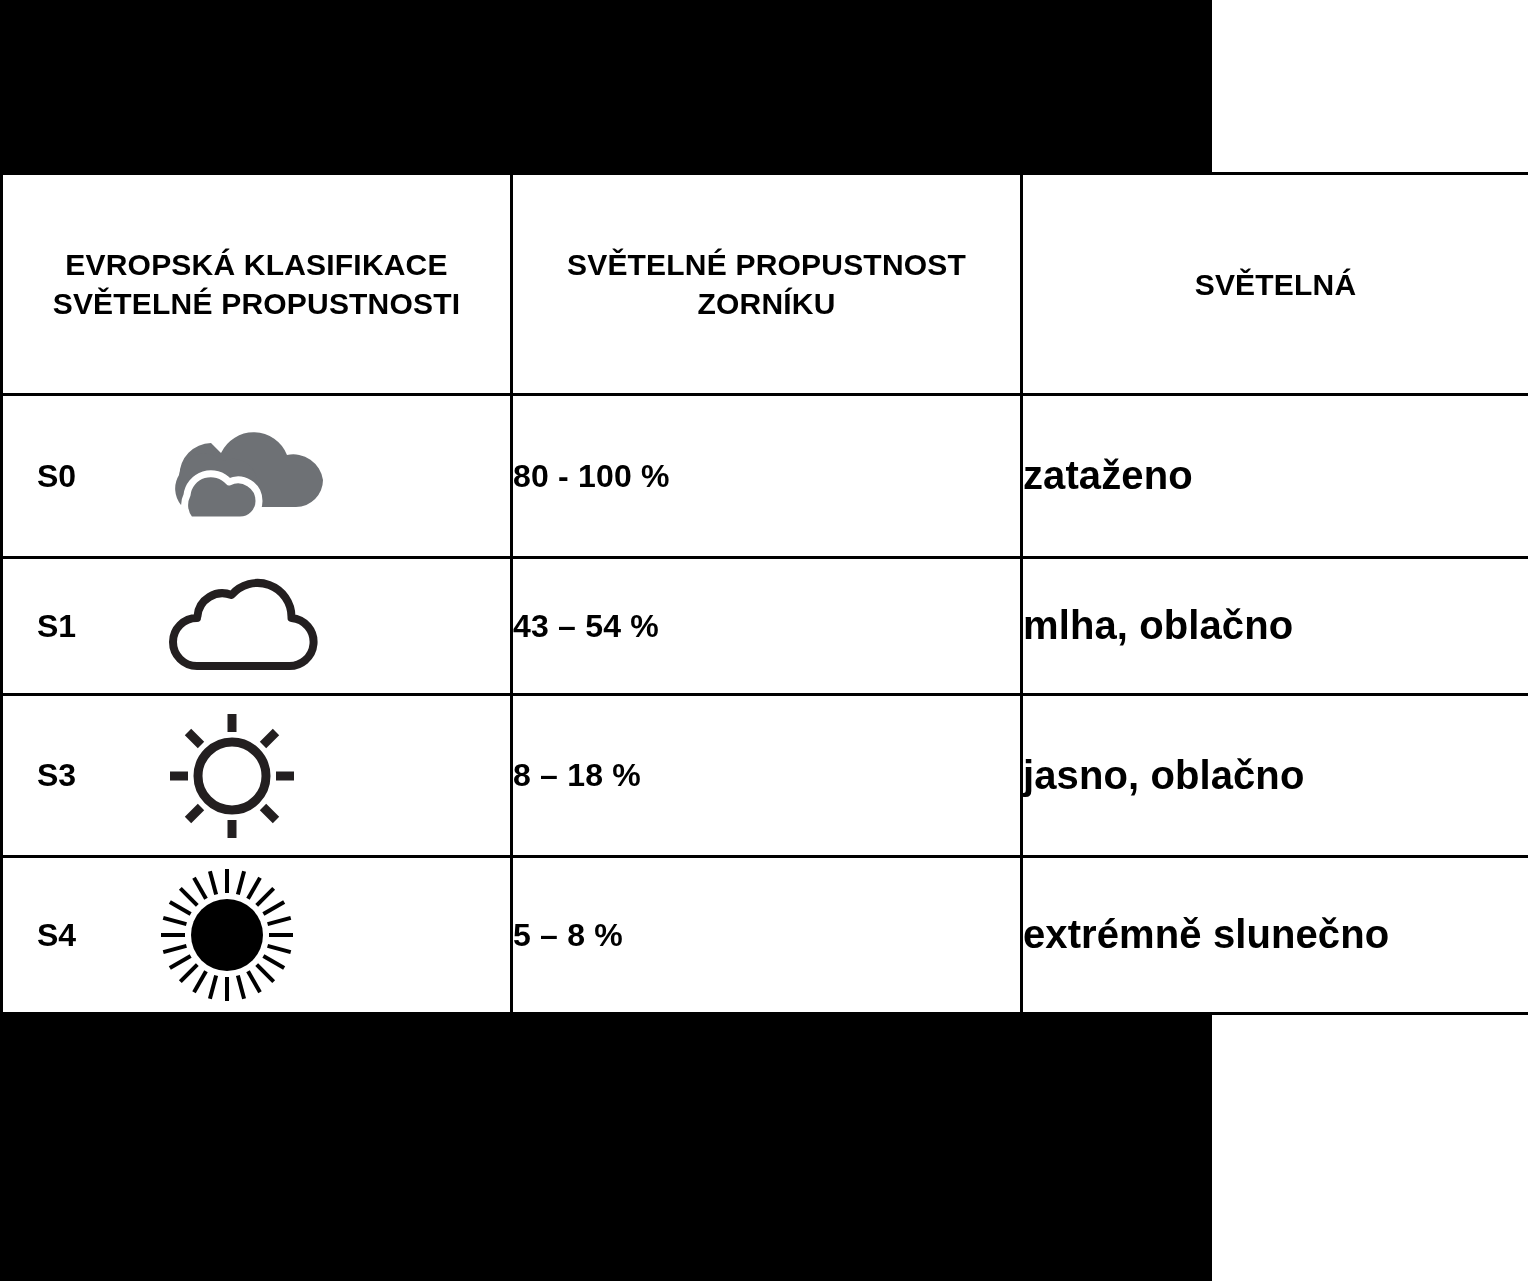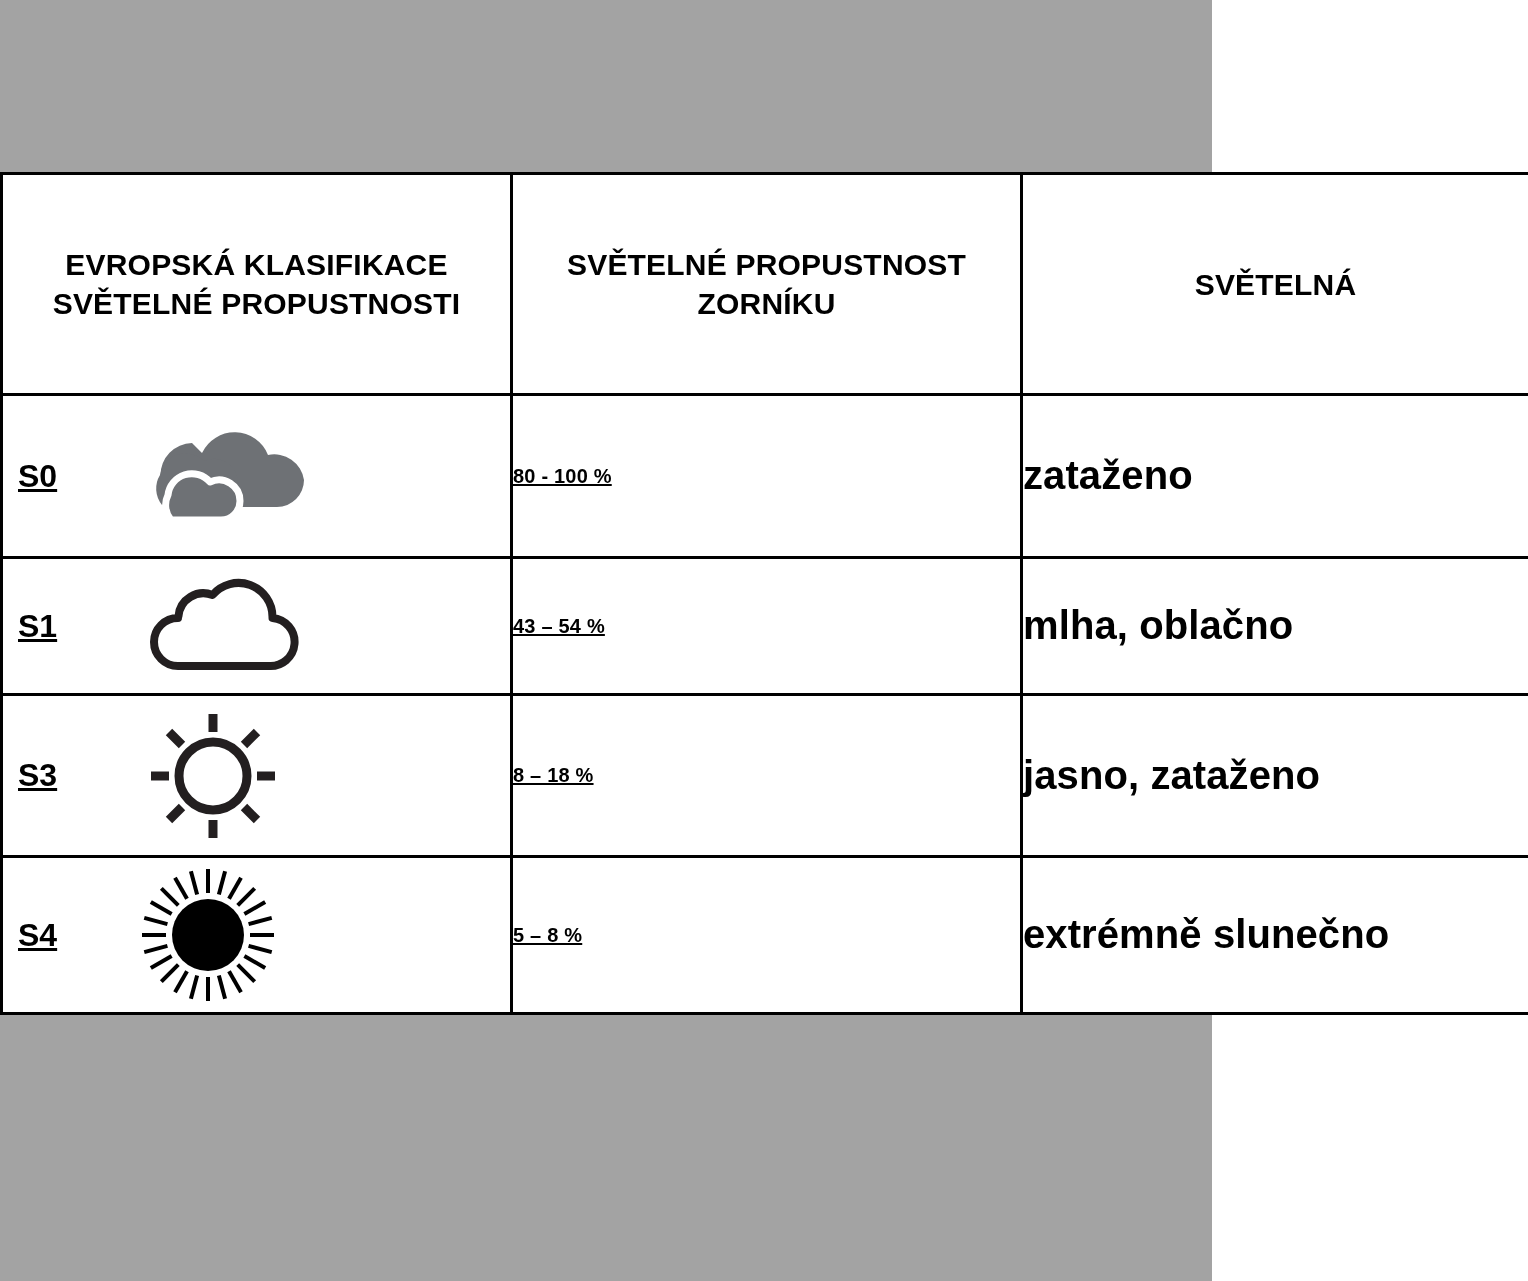--- a/index.html
+++ b/index.html
@@ -13,21 +13,21 @@
     height: 1281px;
     font-family: "Liberation Sans", sans-serif;
     color: #000000;
     overflow: hidden;
   }
 
   .page {
     position: relative;
     width: 1212px;
     height: 1281px;
-    background: #a3a3a3;
+    background: #000000;
   }
 
   
   .lt-table {
     position: absolute;
     left: 0px;
     top: 172px;
     width: 1528px;
     border-collapse: collapse;
     table-layout: fixed;
@@ -69,47 +69,45 @@
   .r4 td { height: 154px; }
 
   
   .cell-class {
     position: relative;
   }
   .class-inner {
     display: flex;
     align-items: center;
     height: 100%;
-    padding-left: 15px;
+    padding-left: 34px;
     box-sizing: border-box;
-    text-decoration: underline;
   }
   .class-code {
     font-weight: bold;
     font-size: 32px;
     width: 120px;
     flex: 0 0 120px;
   }
   .class-icon {
     flex: 0 0 auto;
     display: flex;
     align-items: center;
     justify-content: center;
   }
   .class-icon svg {
     display: block;
   }
 
   
   .cell-value {
     font-weight: bold;
-    font-size: 20px;
+    font-size: 32px;
     padding-left: 28px;
     letter-spacing: 0.2px;
-    text-decoration: underline;
   }
 
   
   .cell-usage {
     font-weight: bold;
     font-size: 40px;
     padding-left: 25px;
     padding-right: 16px;
     line-height: 1.38;
     letter-spacing: 0.1px;
@@ -221,21 +219,21 @@
                   <line x1="31" y1="26" x2="44" y2="39"></line>
                   <line x1="106" y1="101" x2="119" y2="114"></line>
                   <line x1="119" y1="26" x2="106" y2="39"></line>
                   <line x1="44" y1="101" x2="31" y2="114"></line>
                 </g>
               </svg>
             </span>
           </div>
         </td>
         <td class="cell-value">8 – 18 %</td>
-        <td class="cell-usage">jasno, zataženo</td>
+        <td class="cell-usage">jasno, oblačno</td>
       </tr>
 
       <tr class="r4">
         <td class="cell-class">
           <div class="class-inner">
             <span class="class-code">S4</span>
             <span class="class-icon">
               <svg width="140" height="136" viewBox="0 0 140 136" aria-hidden="true">
                 <g id="s4rays" stroke="#000000" stroke-width="4" stroke-linecap="butt">
                   <line x1="70" y1="2" x2="70" y2="26" transform="rotate(0 70 68)"></line>

